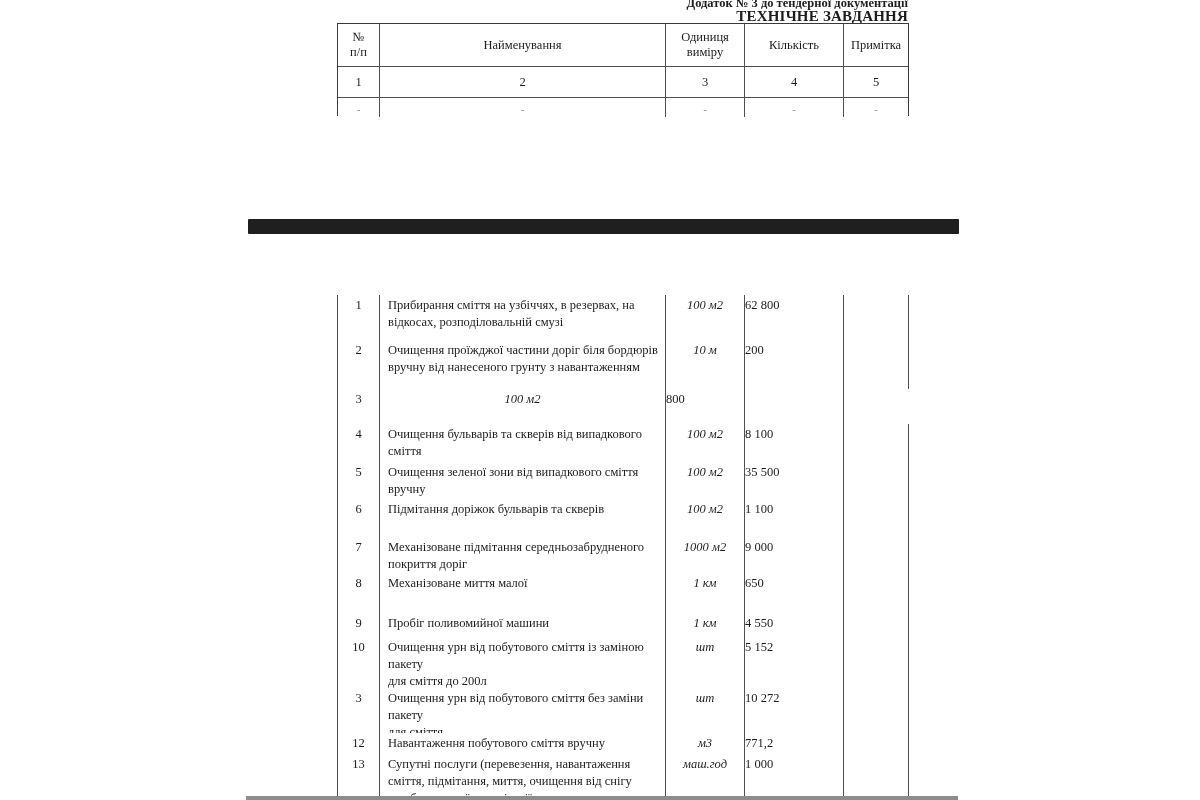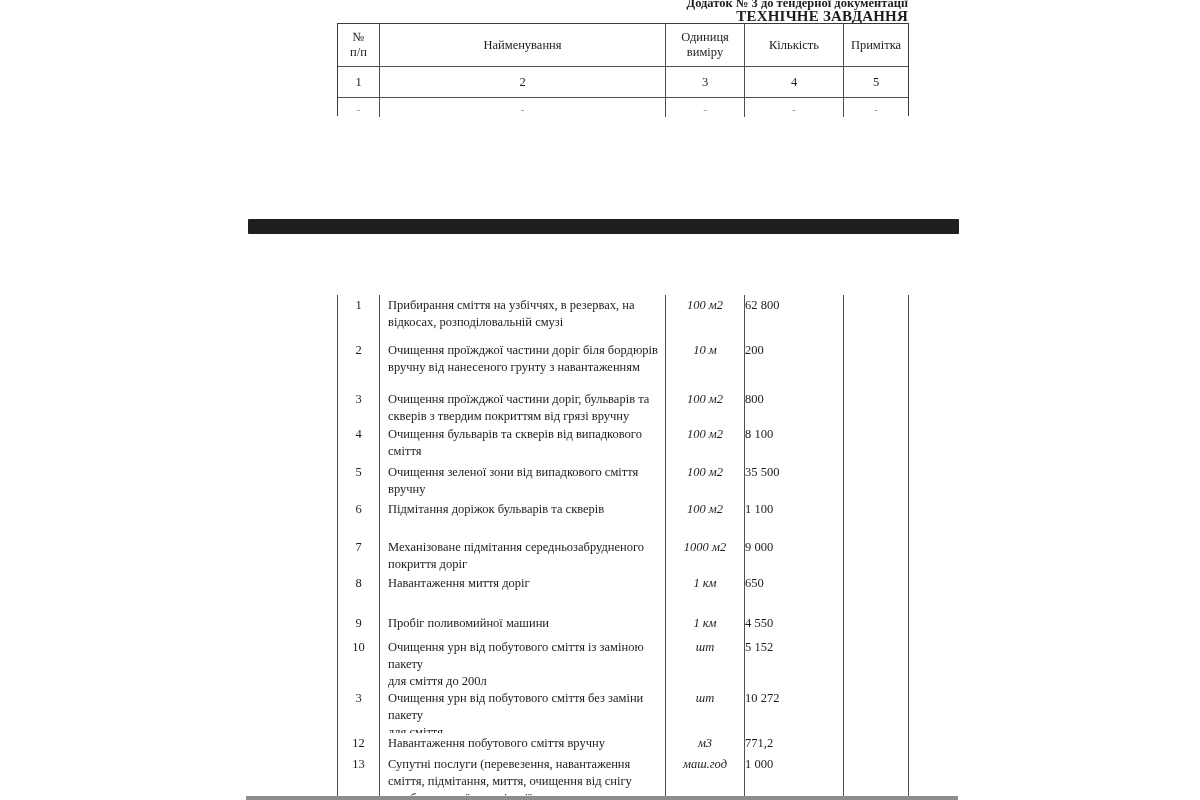--- a/index.html
+++ b/index.html
@@ -97,21 +97,20 @@
     <div class="m-row" style="height:49px">
       <div class="c num">2</div>
       <div class="c name">Очищення проїжджої частини доріг біля бордюрів вручну від нанесеного грунту з навантаженням</div>
       <div class="c unit">10 м</div>
       <div class="c qty">200</div>
       <div class="c note"></div>
     </div>
 
     <div class="m-row" style="height:35px">
       <div class="c num">3</div>
-      <div class="c name">Очищення проїжджої частини доріг, бульварів та скверів з твердим покриттям від грязі вручну</div>
       <div class="c unit">100 м2</div>
       <div class="c qty">800</div>
       <div class="c note"></div>
     </div>
 
     <div class="m-row" style="height:38px">
       <div class="c num">4</div>
       <div class="c name">Очищення бульварів та скверів від випадкового сміття</div>
       <div class="c unit">100 м2</div>
       <div class="c qty">8 100</div>
@@ -137,21 +136,21 @@
     <div class="m-row" style="height:36px">
       <div class="c num">7</div>
       <div class="c name">Механізоване підмітання середньозабрудненого покриття доріг</div>
       <div class="c unit">1000 м2</div>
       <div class="c qty">9 000</div>
       <div class="c note"></div>
     </div>
 
     <div class="m-row" style="height:40px">
       <div class="c num">8</div>
-      <div class="c name">Навантаження миття доріг</div>
+      <div class="c name">Механізоване миття малої</div>
       <div class="c unit">1 км</div>
       <div class="c qty">650</div>
       <div class="c note"></div>
     </div>
 
     <div class="m-row" style="height:24px">
       <div class="c num">9</div>
       <div class="c name">Пробіг поливомийної машини</div>
       <div class="c unit">1 км</div>
       <div class="c qty">4 550</div>

